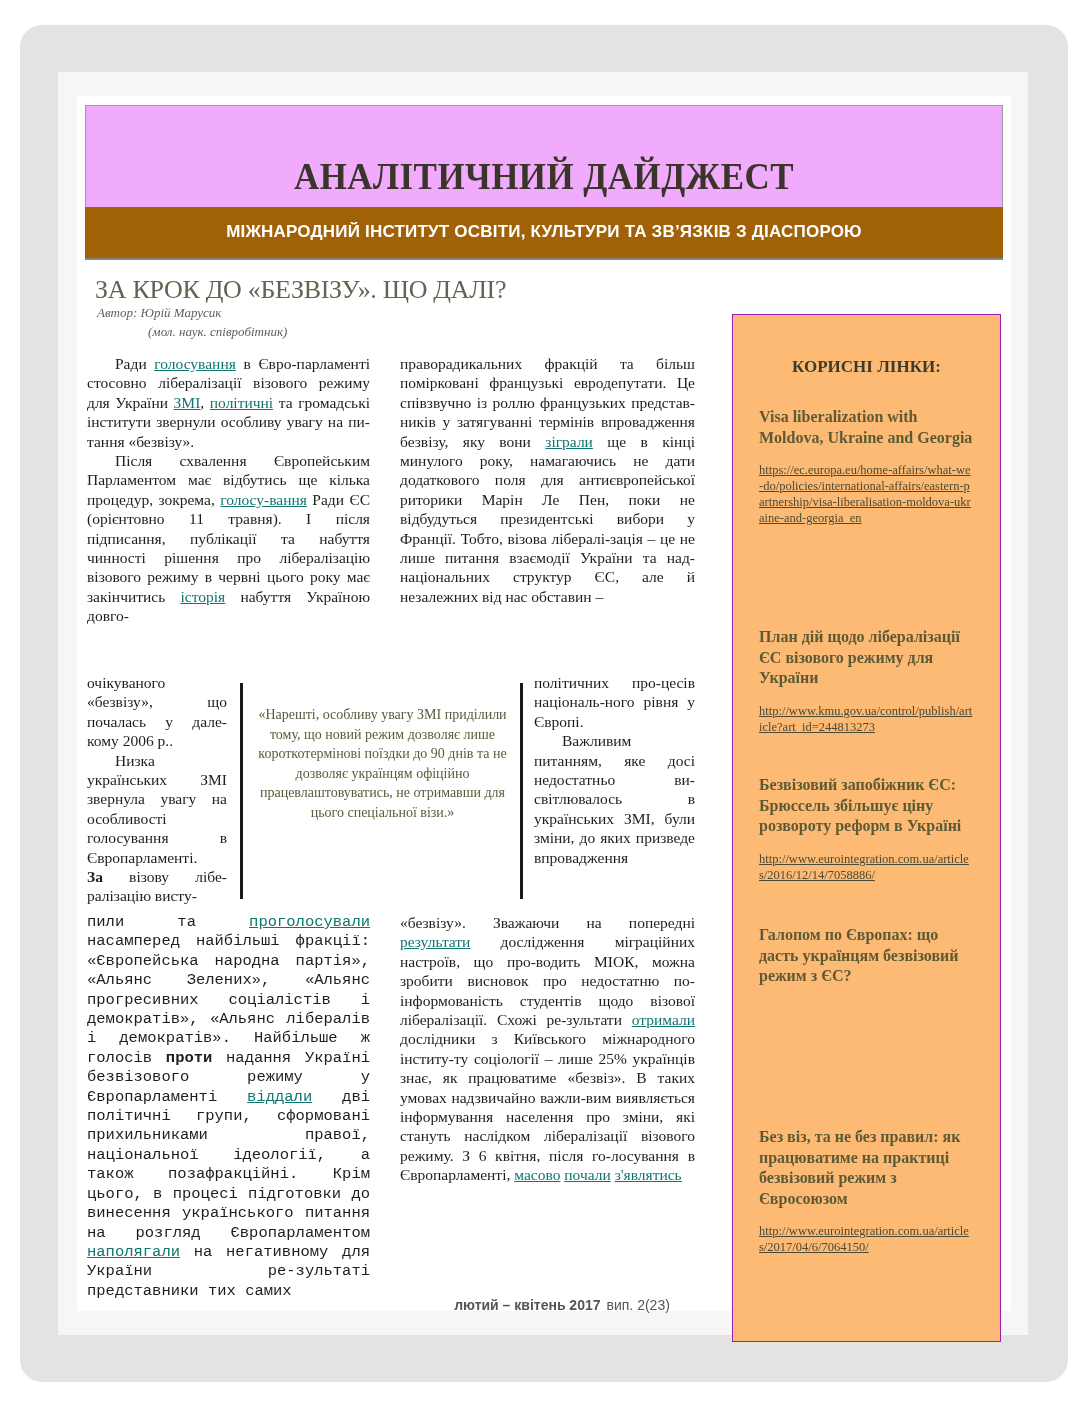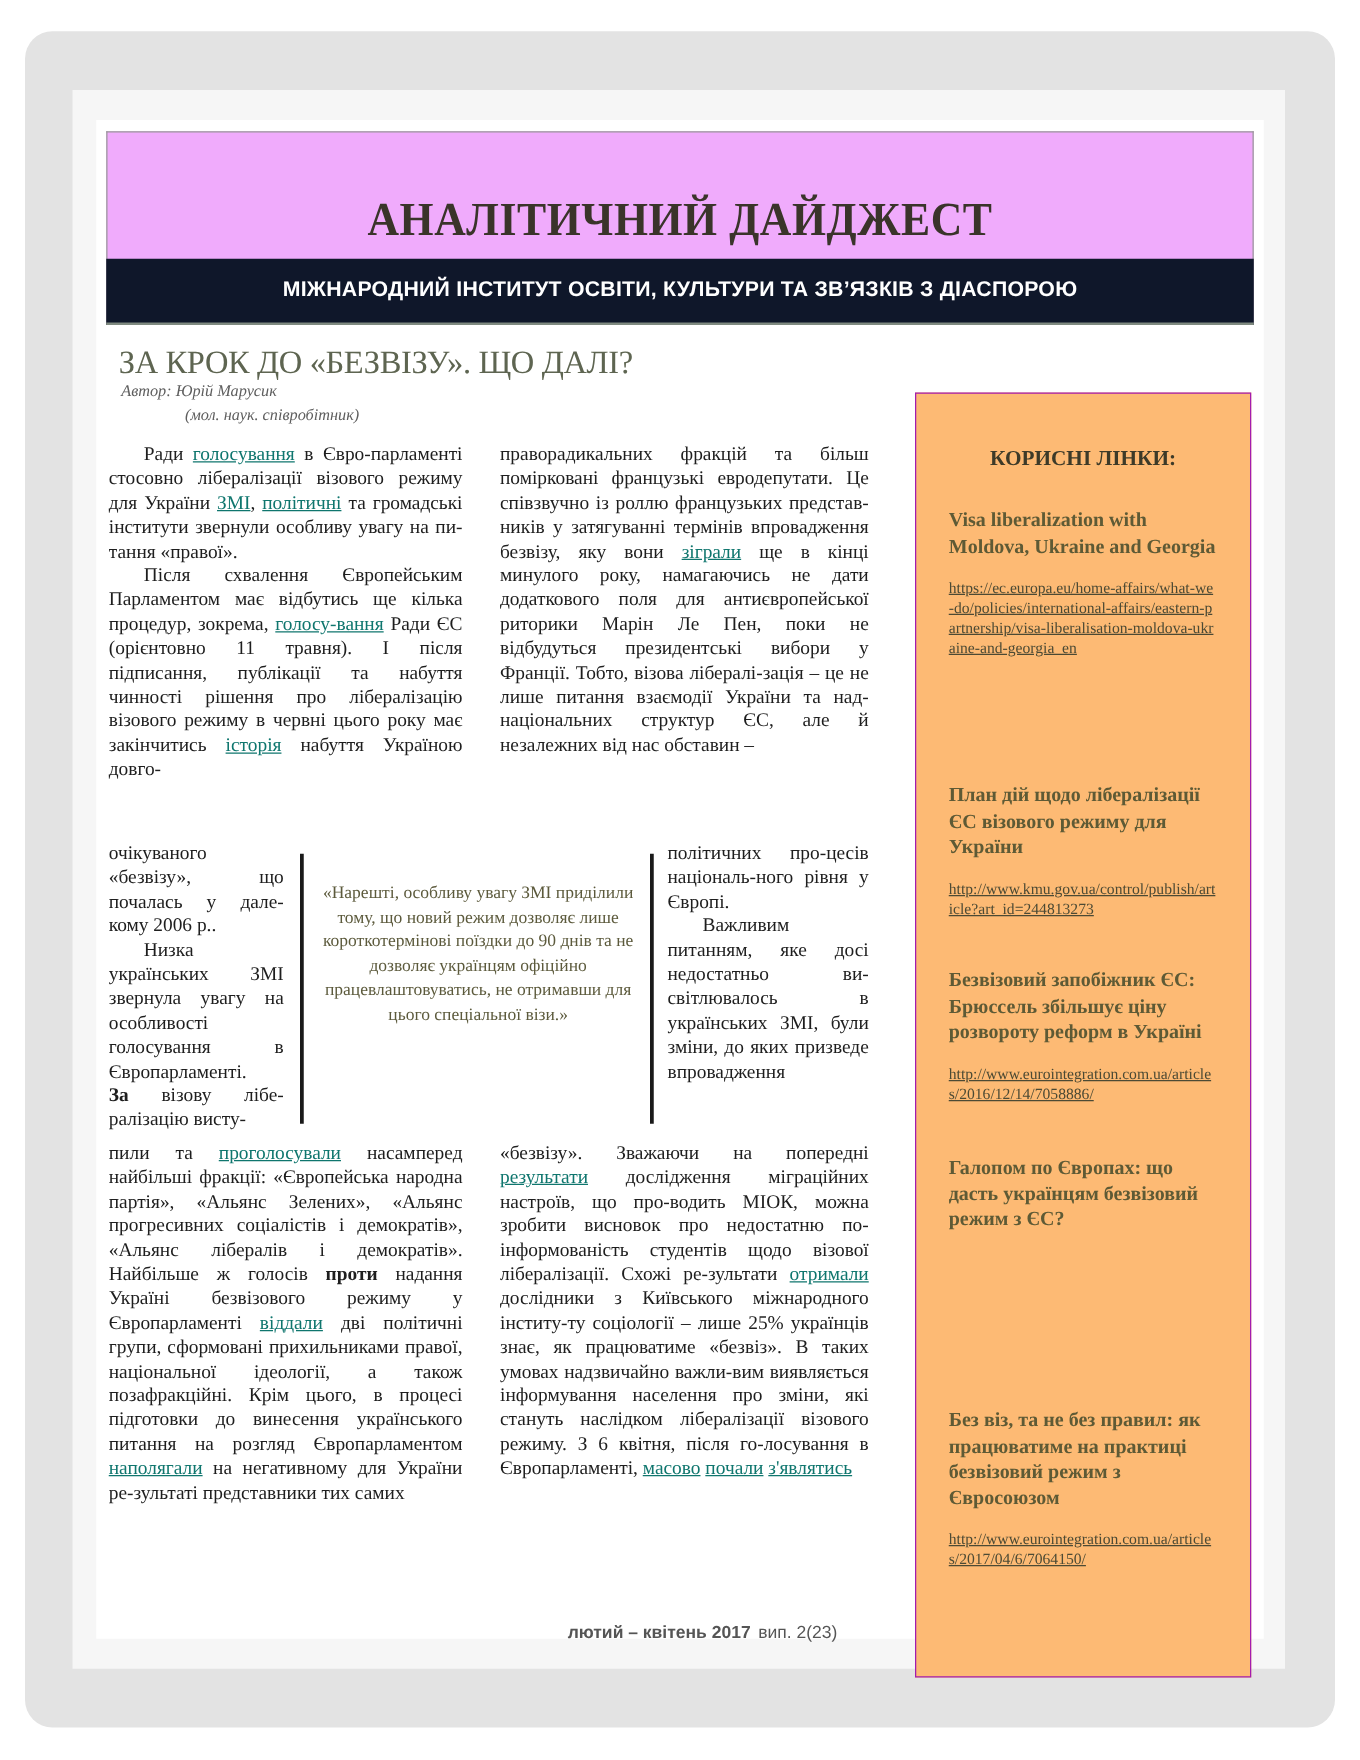--- a/index.html
+++ b/index.html
@@ -4,36 +4,36 @@
 <style>
   html, body { margin:0; padding:0; }
   body { width:1088px; height:1408px; background:#ffffff; position:relative; overflow:hidden;
          font-family:"Liberation Serif", serif; color:#1e1e1e; }
   .frame { position:absolute; left:20px; top:25px; width:1048px; height:1357px; background:#e3e3e3; border-radius:22px; }
   .page { position:absolute; left:58px; top:72px; width:970px; height:1263px; background:#f6f6f6; }
   .sheet { position:absolute; left:77px; top:96px; width:934px; height:1215px; background:#ffffff; }
   .header-box { position:absolute; left:85px; top:105px; width:916px; height:152px; border:1px solid #9a9a9a; border-bottom:none; background:#f0abfc; }
   .main-title { position:absolute; left:0; right:0; top:48px; text-align:center; font-size:38px; font-weight:bold; letter-spacing:0.5px;
                 color:#3a342a; font-family:"Liberation Serif", serif; transform:scaleX(0.92); }
-  .band { position:absolute; left:85px; top:207px; width:918px; height:51px; background:#0f172a; border-bottom:2px solid #7f8a80; }
+  .band { position:absolute; left:85px; top:207px; width:918px; height:51px; background:#a16207; border-bottom:2px solid #7f8a80; }
   .band-text { position:absolute; left:0; right:0; top:15px; text-align:center; color:#ffffff; font-weight:bold;
                font-family:"Liberation Sans", sans-serif; font-size:17px; letter-spacing:0.2px; }
 
   .art-title { position:absolute; left:95px; top:275px; font-size:26px; color:#5e6551; font-family:"Liberation Serif", serif; letter-spacing:-0.3px; }
   .byline1 { position:absolute; left:97px; top:305px; font-size:13px; font-style:italic; color:#5e5e5e; }
   .byline2 { position:absolute; left:148px; top:324px; font-size:13px; font-style:italic; color:#5e5e5e; }
 
   .col { position:absolute; font-size:15.5px; line-height:19.4px; text-align:justify; color:#1e1e1e; }
   .col p { margin:0; text-indent:28px; }
   .col p.noind { text-indent:0; }
   .col a { color:#0f766e; text-decoration:underline; }
   .col b { font-weight:bold; }
   #col-left-top { left:87px; top:354px; width:283px; }
   #col-left-narrow { left:87px; top:673px; width:140px; }
-  #col-left-bottom { left:87px; top:913px; width:283px; }
+  #col-left-bottom { left:87px; top:913px; width:283px;font-family:Liberation Mono, monospace; }
   #col-right-top { left:400px; top:354px; width:295px; }
   #col-right-narrow { left:534px; top:673px; width:161px; }
   #col-right-bottom { left:400px; top:913px; width:295px; }
 
   .qbar { position:absolute; width:3px; background:#1a1a1a; }
   #qbar-left { left:240px; top:683px; height:216px; }
   #qbar-right { left:520px; top:683px; height:216px; }
   .pullquote { position:absolute; left:255px; top:705px; width:255px; text-align:center; font-size:14px; line-height:19.6px; color:#5c5a3c; }
 
   .sidebar { position:absolute; left:732px; top:274px; width:267px; height:1026px; background:#fdba74; border:1px solid #a21caf;margin-top:40px; }
@@ -58,21 +58,21 @@
 </div>
 <div class="band">
   <div class="band-text">МІЖНАРОДНИЙ ІНСТИТУТ ОСВІТИ, КУЛЬТУРИ ТА ЗВ’ЯЗКІВ З ДІАСПОРОЮ</div>
 </div>
 
 <div class="art-title">ЗА КРОК ДО «БЕЗВІЗУ». ЩО ДАЛІ?</div>
 <div class="byline1">Автор: Юрій Марусик</div>
 <div class="byline2">(мол. наук. співробітник)</div>
 
 <div class="col" id="col-left-top">
-  <p><span>Ради </span><a>голосування</a><span> в Євро-парламенті стосовно лібералізації візового режиму для України </span><a>ЗМІ</a><span>, </span><a>політичні</a><span> та громадські інститути звернули особливу увагу на пи-тання «правої».</span></p>
+  <p><span>Ради </span><a>голосування</a><span> в Євро-парламенті стосовно лібералізації візового режиму для України </span><a>ЗМІ</a><span>, </span><a>політичні</a><span> та громадські інститути звернули особливу увагу на пи-тання «безвізу».</span></p>
   <p><span>Після схвалення Європейським Парламентом має відбутись ще кілька процедур, зокрема, </span><a>голосу-вання</a><span> Ради ЄС (орієнтовно 11 травня). І після підписання, публікації та набуття чинності рішення про лібералізацію візового режиму в червні цього року має закінчитись </span><a>історія</a><span> набуття Україною довго-</span></p>
 </div>
 
 <div class="col" id="col-left-narrow">
   <p class="noind">очікуваного «безвізу», що почалась у дале-кому 2006 р..</p>
   <p>Низка українських ЗМІ звернула увагу на особливості голосування в Європарламенті.</p>
   <p class="noind"><b>За</b><span> візову лібе-ралізацію висту-</span></p>
 </div>
 
 <div class="qbar" id="qbar-left"></div>

